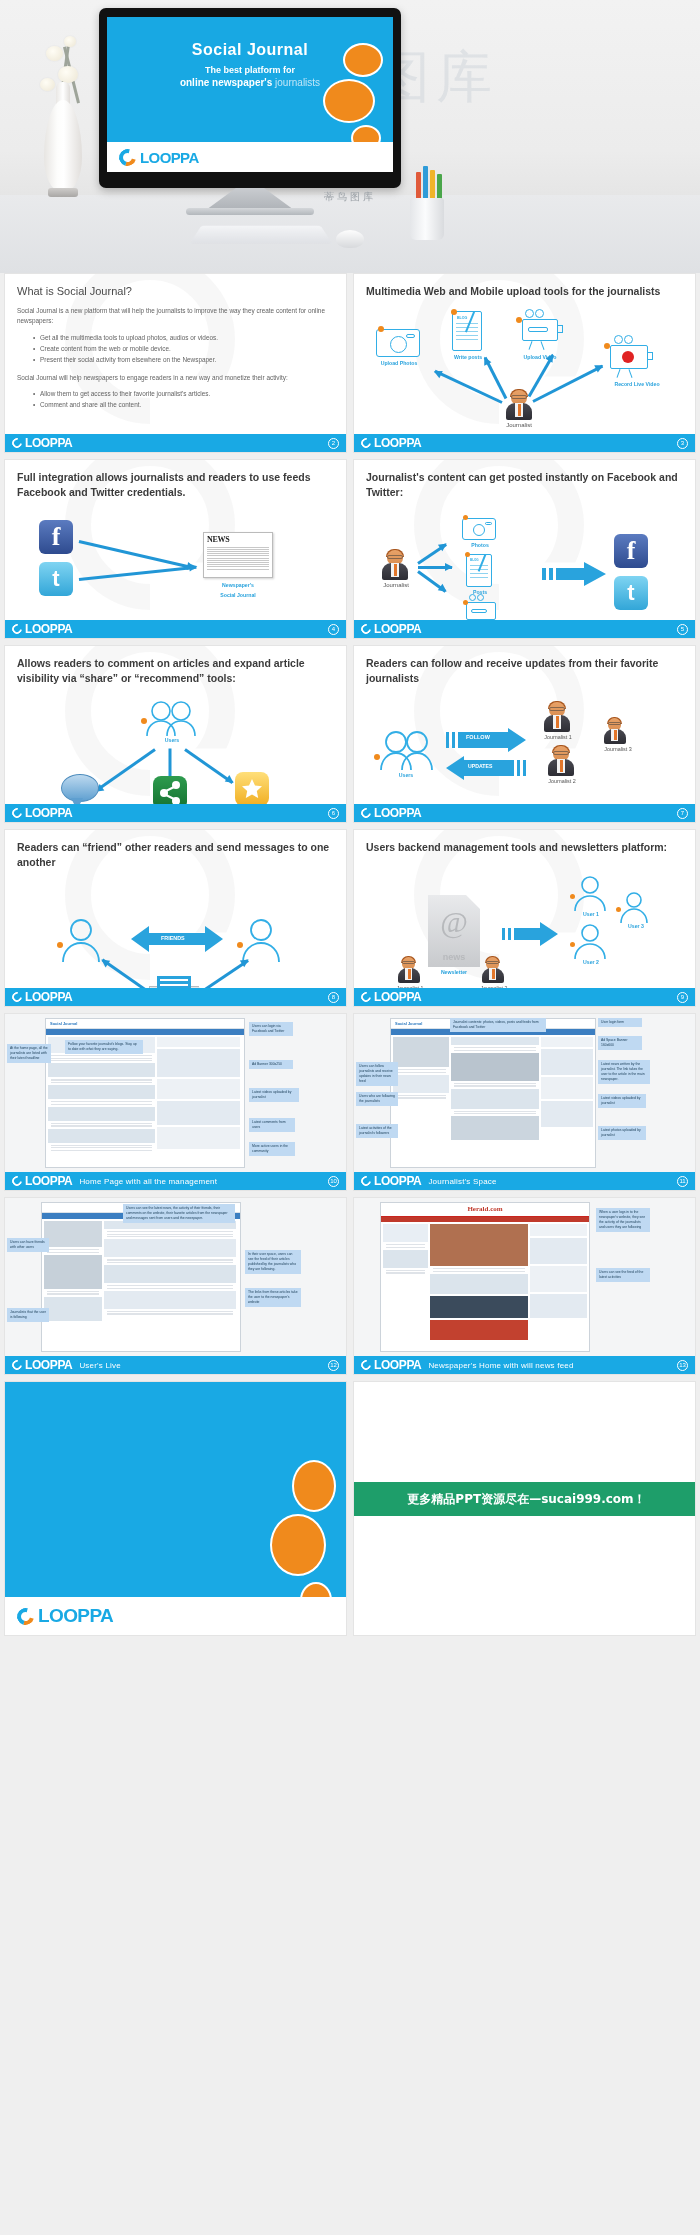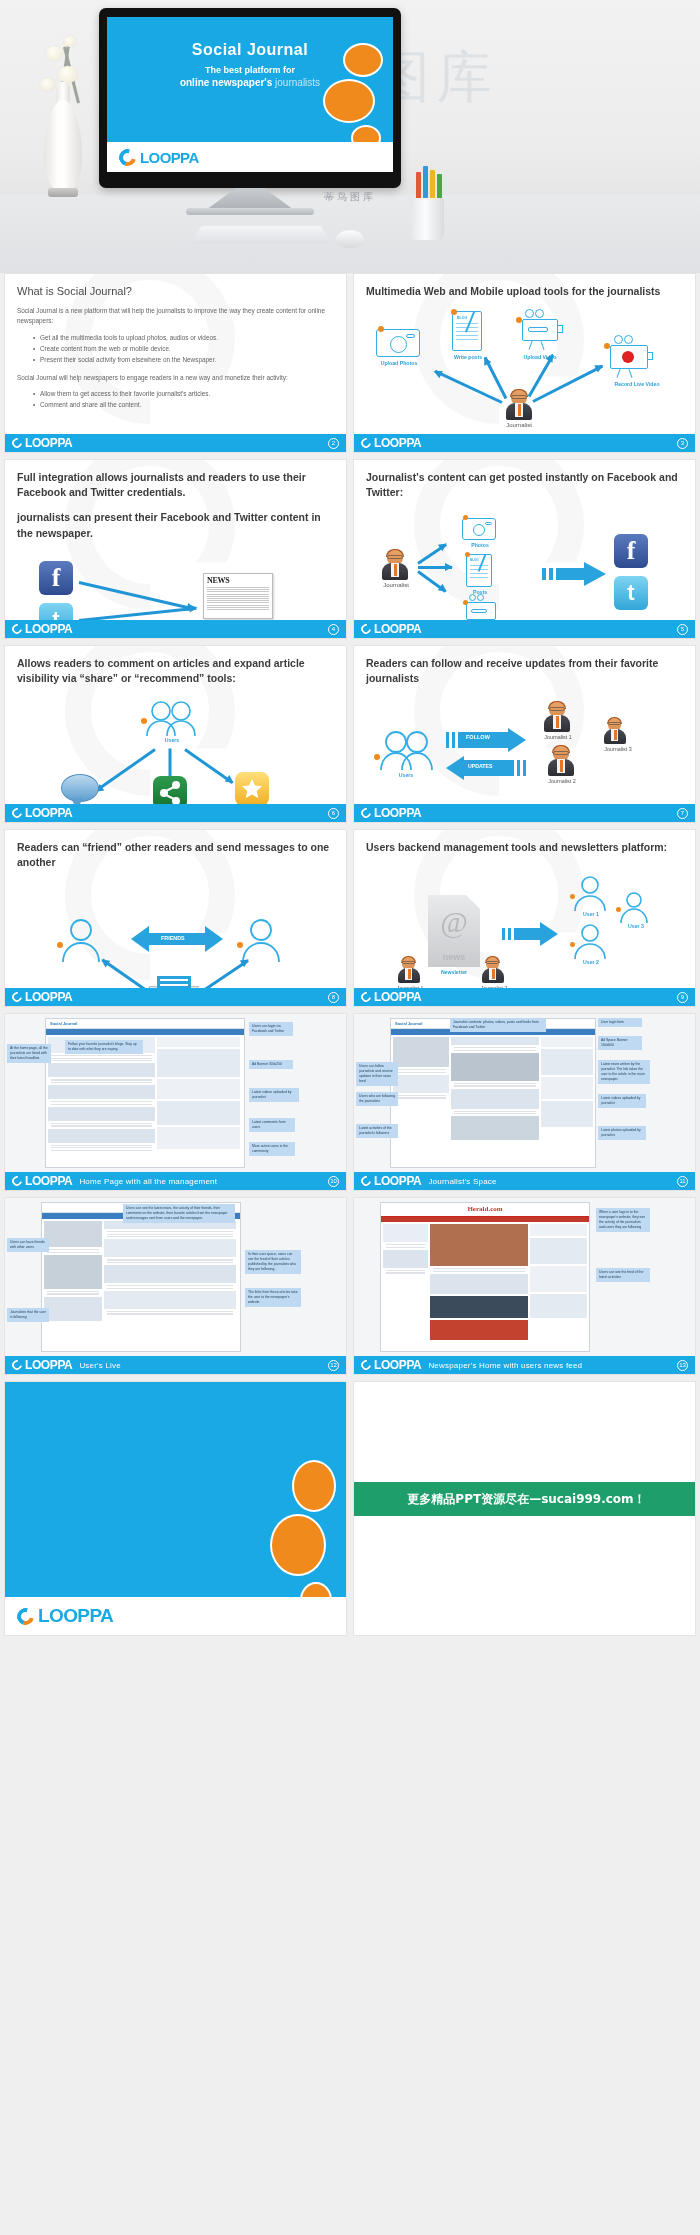--- a/index.html
+++ b/index.html
@@ -291,22 +291,21 @@
         <div class="ftr-num">3</div>
       </div>
     </div>
   </div>
 
   <div class="row">
 
     <div class="slide" style="height:180px;">
       <div class="swirl"></div>
       <div class="slide-body">
-        <h2 class="stb">Full integration allows journalists and readers to use their Facebook and Twitter credentials.</h2>
-        <h2 class="stb" style="margin-top:10px;">journalists can present their Facebook and Twitter content in the newspaper.</h2>
+        <h2 class="stb">Full integration allows journalists and readers to use feeds Facebook and Twitter credentials.</h2>
         <div class="diag">
           <div class="fb" style="left:22px;top:14px;width:34px;height:34px;font-size:26px;line-height:1;">f</div>
           <div class="tw" style="left:22px;top:56px;width:34px;height:34px;font-size:22px;line-height:1;">t</div>
           <div class="arrow" style="left:62px;top:34px;width:118px;transform:rotate(13deg);"></div>
           <div class="arrow" style="left:62px;top:72px;width:118px;transform:rotate(-6deg);"></div>
           <div class="news" style="left:186px;top:26px;width:70px;height:46px;">
             <div class="news-t">NEWS</div>
             <div class="news-lines">
               <i></i>
                 <i></i>
@@ -850,21 +849,21 @@
           </div>
         </div>
         <div class="callout" style="left:242px;top:10px;width:54px;">When a user logs in to the newspaper's website, they see the activity of the journalists and users they are following</div>
         <div class="callout" style="left:242px;top:70px;width:54px;">Users can see the feed of the latest activities</div>
       </div>
       <div class="ftr">
         <div class="ftr-logo">
           <div class="ftr-wm"></div>
           <div class="ftr-name">LOOPPA</div>
         </div>
-        <div class="ftr-sub">Newspaper's Home with users news feed</div>
+        <div class="ftr-sub">Newspaper's Home with will news feed</div>
         <div class="ftr-num">13</div>
       </div>
     </div>
   </div>
 
   <div class="row">
 
     <div class="thanks">
       <div class="thanks-blue">
         <div class="blob" style="width:44px;height:52px;right:14px;top:78px;"></div>

